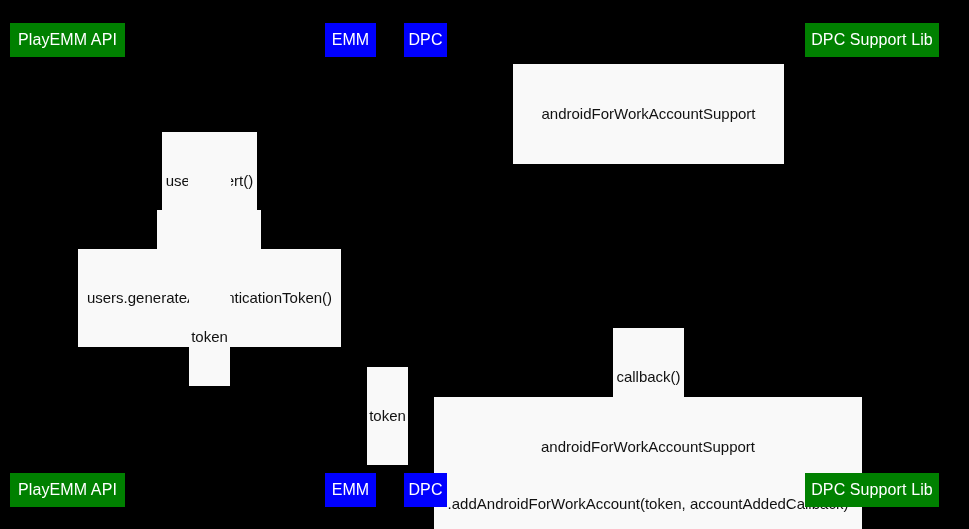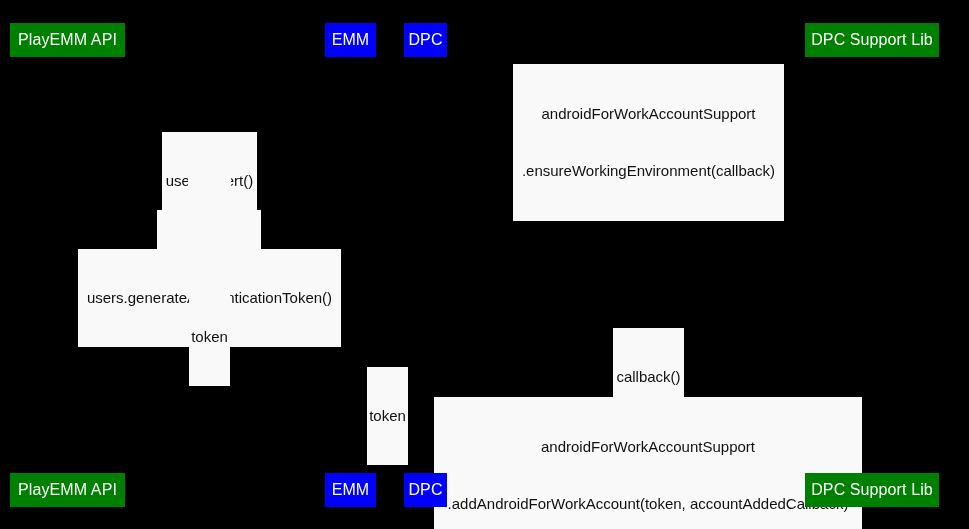--- a/index.html
+++ b/index.html
@@ -105,21 +105,20 @@
   <div class="msg-arrow" style="left:68px; top:195px; width:282px;"></div>
   <div class="msg-arrow" style="left:68px; top:234px; width:282px;"></div>
   <div class="msg-arrow" style="left:68px; top:273px; width:282px;"></div>
   <div class="msg-arrow" style="left:68px; top:312px; width:282px;"></div>
   <div class="msg-arrow" style="left:425px; top:352px; width:446px;"></div>
   <div class="msg-arrow" style="left:350px; top:391px; width:75px;"></div>
   <div class="msg-arrow" style="left:425px; top:437px; width:446px;"></div>
 
   <div class="msg-label two-line" style="left:513px; top:64px; width:271px;">
     <span class="ln">androidForWorkAccountSupport</span>
-    <span class="ln">.ensureWorkingEnvironment(callback)</span>
   </div>
 
   <div class="msg-label" style="left:162px; top:132px; width:95px;">
     <span class="ln">users.insert()</span>
   </div>
 
   <div class="msg-label" style="left:188px; top:171px; width:43px;">
     <span class="ln">userID</span>
   </div>
 

